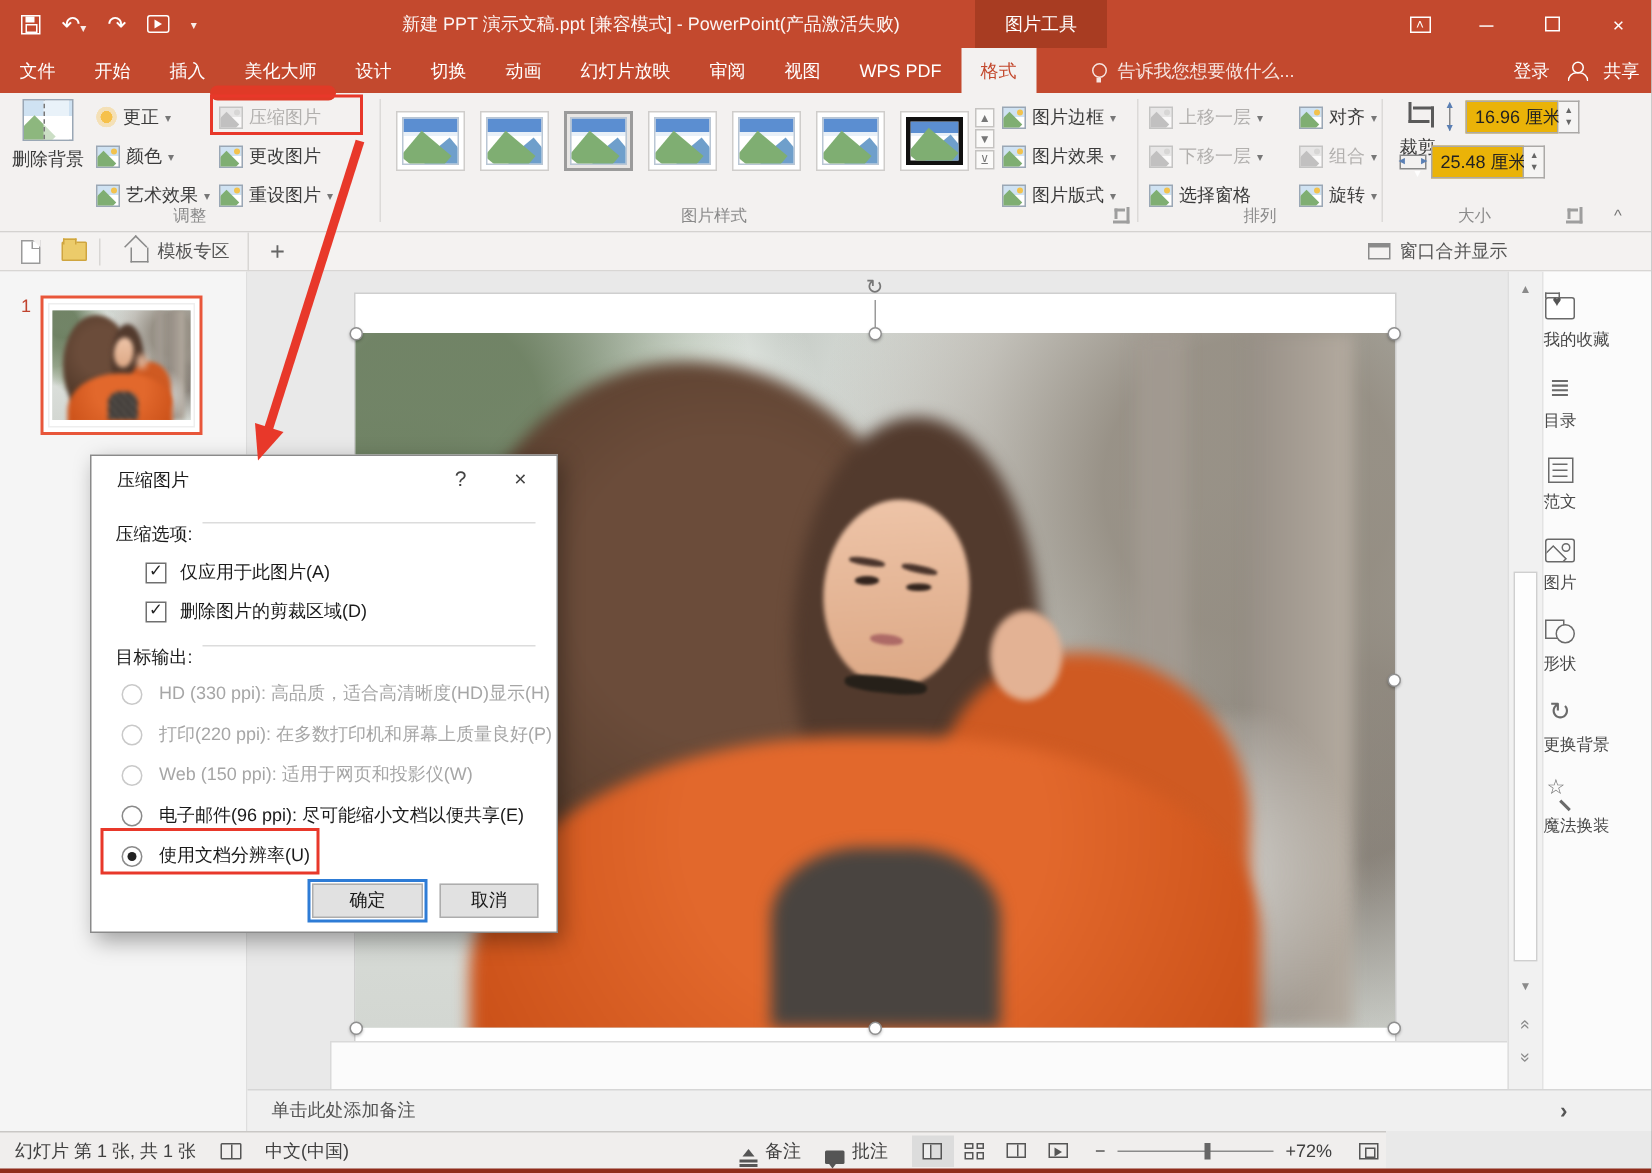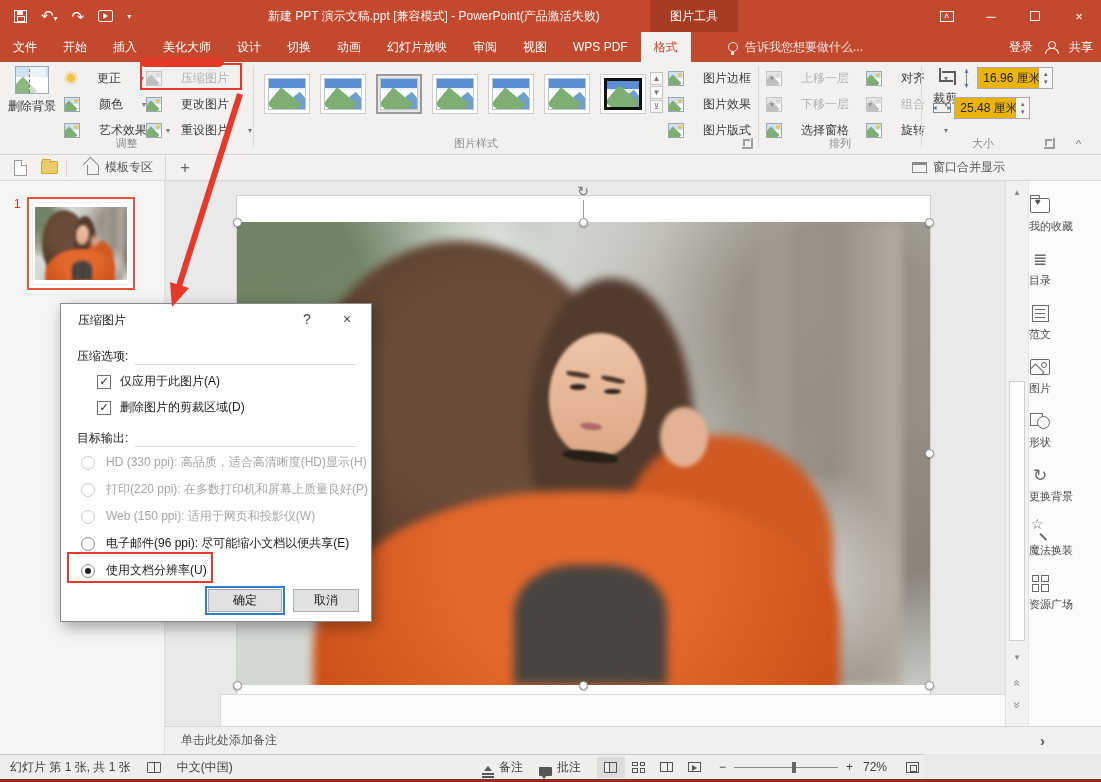--- a/index.html
+++ b/index.html
@@ -35,21 +35,21 @@
 .ic-person{width:12px;height:12px;position:relative}
 .ic-person:before{content:"";position:absolute;left:3px;top:0;width:6px;height:6px;border:1.5px solid #fff;border-radius:50%}
 .ic-person:after{content:"";position:absolute;left:0;top:7px;width:12px;height:5px;border:1.5px solid #fff;border-bottom:none;border-radius:6px 6px 0 0}
 .mhds-pill{position:absolute;left:140px;top:57px;width:84px;height:10px;border-radius:5px;background:#e03a27;z-index:5}
 
 
 .ribbon{position:absolute;left:0;top:62px;width:1101px;height:93px;background:#f3f1f0;border-bottom:1px solid #d4d2d0}
 .gsep{position:absolute;top:4px;bottom:6px;width:1px;background:#dcdad8}
 .glabel{position:absolute;bottom:3px;font-size:11px;color:#8a8a8a;text-align:center}
 .bigbtn{position:absolute;display:flex;flex-direction:column;align-items:center;gap:4px;color:#3b3b3b}
-.rs{position:absolute;display:flex;align-items:center;gap:19px;height:22px;color:#3b3b3b;white-space:nowrap}
+.rs{position:absolute;display:flex;align-items:center;gap:4px;height:22px;color:#3b3b3b;white-space:nowrap}
 .rs .caret{color:#777;font-size:8px}
 .rs.dis{color:#b2b0ae}
 .ic16{width:16px;height:15px;flex:none}
 .pic-ic{border:1px solid #9aa7b5;background:linear-gradient(180deg,#cfe2f2 0 45%,#fff 45%);position:relative;overflow:hidden}
 .pic-ic:after{content:"";position:absolute;left:-2px;bottom:-4px;width:12px;height:12px;background:#7fae72;transform:rotate(45deg)}
 .pic-ic:before{content:"";position:absolute;right:1px;top:1px;width:4px;height:4px;border-radius:50%;background:#f2c24e}
 .pic-ic.gray{filter:grayscale(1) opacity(.6)}
 .ic-sun{width:14px;height:14px;border-radius:50%;background:radial-gradient(circle,#f6c14b 0 40%,rgba(246,193,75,.35) 41% 70%,transparent 71%)}
 .ic-bigpic{width:34px;height:28px;border:1px solid #9aa7b5;background:linear-gradient(180deg,#cfe2f2 0 40%,#fff 40%);position:relative;overflow:hidden}
 .ic-bigpic:before{content:"";position:absolute;left:-3px;bottom:-8px;width:20px;height:20px;background:#8db77e;transform:rotate(45deg)}
@@ -165,21 +165,21 @@
 
 .notesrow{position:absolute;left:165px;top:545px;right:0;height:28px;background:#f0f0f0;border-top:1px solid #d6d6d6;display:flex;align-items:center;color:#555}
 .notesrow .txt{padding-left:16px}
 .notes-chev{position:absolute;right:56px;font-size:15px;color:#555;font-weight:bold}
 
 
 .dialog{position:absolute;left:60px;top:303px;width:312px;height:319px;background:#fff;border:1px solid #8a8a8a;box-shadow:3px 5px 14px rgba(0,0,0,.35);z-index:50}
 .dlg-title{position:absolute;left:0;top:0;right:0;height:32px;display:flex;align-items:center}
 .dlg-title .t{padding-left:17px;color:#1a1a1a}
 .dlg-x{position:absolute;top:0;width:40px;height:30px;display:flex;align-items:center;justify-content:center;color:#444;font-size:14px}
-.dlg-sec{position:absolute;left:16px;right:14px;display:flex;align-items:flex-end;gap:7px;color:#1a1a1a}
+.dlg-sec{position:absolute;left:16px;right:14px;display:flex;align-items:flex-start;gap:7px;color:#1a1a1a}
 .dlg-sec .line{flex:1;height:1px;background:#dcdcdc}
 .cb-row{position:absolute;left:36px;display:flex;align-items:center;gap:9px;color:#1a1a1a}
 .cb{width:14px;height:14px;border:1px solid #707070;background:#fff;display:flex;align-items:center;justify-content:center;font-size:11px;color:#222;line-height:1}
 .rd-row{position:absolute;left:20px;display:flex;align-items:center;gap:11px;color:#1a1a1a;white-space:nowrap}
 .rd{width:14px;height:14px;border:1px solid #8a8a8a;border-radius:50%;background:#fff;position:relative;flex:none}
 .rd-row.dis{color:#a6a6a6}
 .rd-row.dis .rd{border-color:#c9c9c9}
 .rd.on:after{content:"";position:absolute;left:3px;top:3px;width:6px;height:6px;border-radius:50%;background:#222}
 .dlg-btn{position:absolute;height:23px;background:#e1e1e1;border:1px solid #adadad;font-size:12px;color:#1a1a1a;display:flex;align-items:center;justify-content:center;font-family:inherit}
 .anno-blue{position:absolute;border:2px solid #2e7cd6;z-index:51}
@@ -201,21 +201,21 @@
 .ic-vnorm{width:13px;height:11px;border:1px solid #555;position:relative}
 .ic-vnorm:after{content:"";position:absolute;left:0;top:0;width:4px;height:9px;border-right:1px solid #555;background:#eee}
 .ic-vgrid{width:13px;height:11px;display:grid;grid-template-columns:1fr 1fr;gap:1.5px}
 .ic-vgrid i{border:1px solid #555}
 .ic-vread{width:13px;height:10px;border:1px solid #555;position:relative}
 .ic-vread:after{content:"";position:absolute;left:5.5px;top:0;width:1px;height:8px;background:#555}
 .ic-vshow{width:13px;height:10px;border:1px solid #555;position:relative}
 .ic-vshow:after{content:"";position:absolute;left:3px;top:2px;border-left:5px solid #555;border-top:3px solid transparent;border-bottom:3px solid transparent}
 .zoom-track{width:104px;height:1px;background:#8a8a8a;position:relative;margin:0 8px}
 .zoom-thumb{position:absolute;left:58px;top:-5px;width:4px;height:11px;background:#666}
-.zoom-pct{width:34px;text-align:right;margin-right:19px}
+.zoom-pct{width:34px;text-align:left;margin-right:8px}
 .ic-fit{width:13px;height:11px;border:1px solid #555;position:relative}
 .ic-fit:after{content:"";position:absolute;left:3px;top:2px;width:5px;height:5px;border:1px solid #555}
 .bottomedge{position:absolute;left:0;top:779px;width:1101px;height:3px;background:#8f2d1c}
 
 .arrow-svg{position:absolute;left:0;top:0;z-index:60;pointer-events:none}
 </style>
 </head>
 <body>
 
 <div id="app">
@@ -522,31 +522,20 @@
       </div>
       <div class="sb-item">
         <span class="sb-ic">↻</span>
         <span>更换背景</span>
       </div>
       <div class="sb-item">
         <span class="sb-ic">
             <span class="ic-wand"></span>
           </span>
         <span>魔法换装</span>
-      </div>
-      <div class="sb-item">
-        <span class="sb-ic">
-            <span class="ic-grid4">
-              <i></i>
-              <i></i>
-              <i></i>
-              <i></i>
-            </span>
-          </span>
-        <span>资源广场</span>
       </div>
     </div>
 
     <div class="notesrow">
       <span class="txt">单击此处添加备注</span>
       <span class="notes-chev">›</span>
     </div>
   </div>
 
   <div class="dialog">

